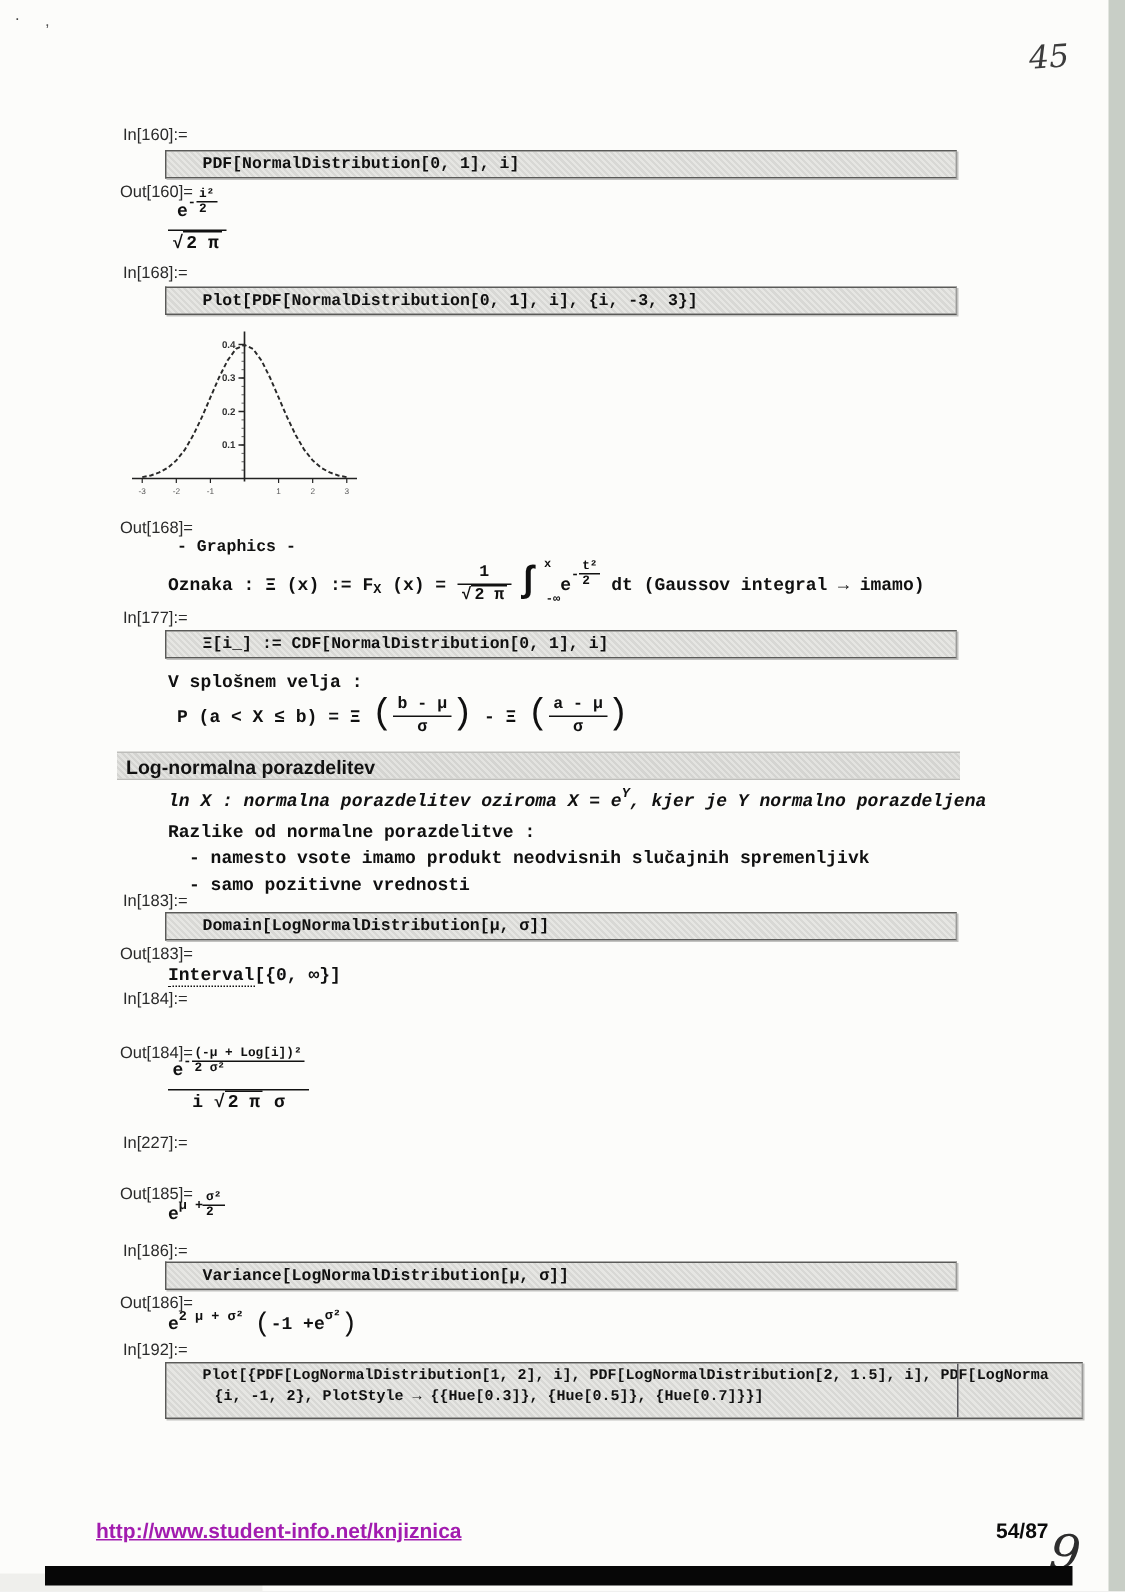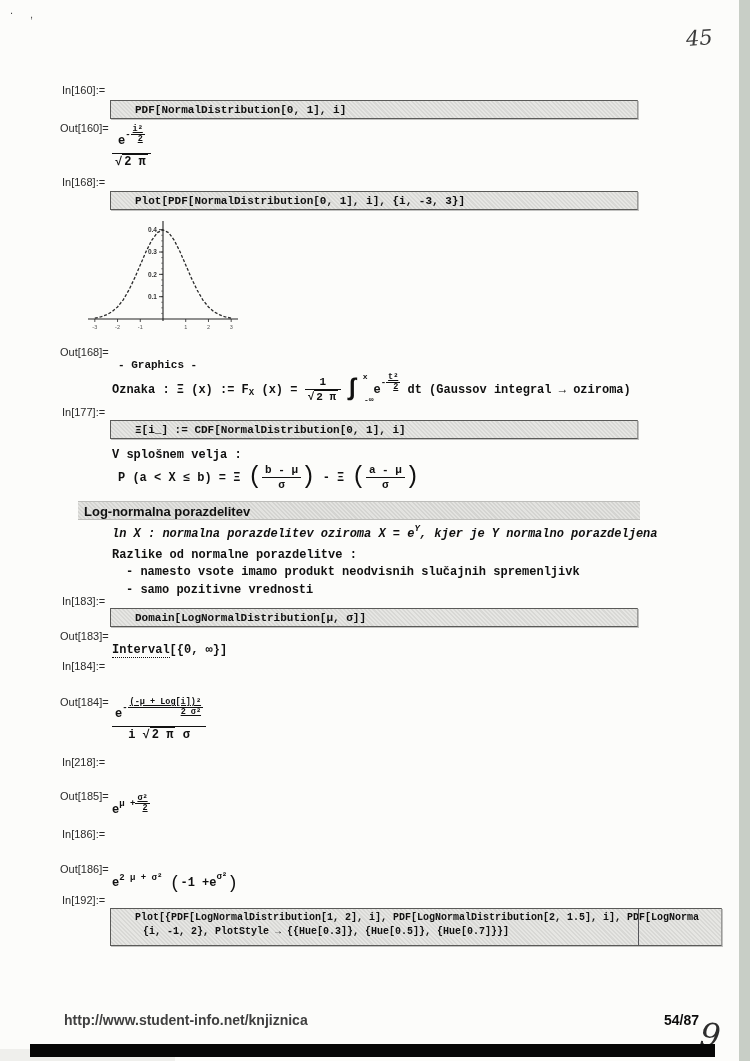--- a/index.html
+++ b/index.html
@@ -1,19 +1,19 @@
 <!DOCTYPE html>
 <html><head>
 <meta charset="utf-8">
 <style>
   html,body{margin:0;padding:0;background:#e8e8e6;}
   .page{position:relative;width:750px;height:1061px;background:#fcfcfa;overflow:hidden;
         font-family:"Liberation Sans",sans-serif;color:#1a1a1a;}
   .abs{position:absolute;}
-  .iolabel{font:11px "Liberation Sans",sans-serif;color:#2a2a2a;letter-spacing:0;}
+  .iolabel{font:11px "Liberation Sans",sans-serif;color:#2a2a2a;letter-spacing:0;margin-left:20px;}
   .mbox{left:110px;width:528px;box-sizing:border-box;height:19px;
         border:1px solid #5a5a58;border-right-color:#9a9a98;
         background:repeating-linear-gradient(45deg,#e6e6e3 0 1.5px,#d8d8d5 1.5px 3px);
         box-shadow:1px 1px 0 #c2c2c0;
         font:bold 11px "Liberation Mono",monospace;color:#101010;
         padding:3px 6px 0 24px;white-space:nowrap;overflow:hidden;}
   .mbox-wide{width:612px;height:38px;}
   .mono{font:bold 12px "Liberation Mono",monospace;color:#101010;white-space:nowrap;}
   .mono-sm{font:bold 11px "Liberation Mono",monospace;color:#101010;white-space:nowrap;}
   .secbar{left:78px;width:562px;height:19px;
@@ -22,21 +22,21 @@
         font:bold 13px "Liberation Sans",sans-serif;color:#111;
         line-height:19px;padding-left:6px;box-sizing:border-box;}
   
   .frow{display:inline-flex;align-items:center;}
   .frac{display:inline-block;text-align:center;vertical-align:middle;}
   .frac .num{display:block;border-bottom:1.2px solid #111;padding:0 3px 1px 3px;}
   .frac .den{display:block;padding:1px 3px 0 3px;}
   .sv{border-top:1.2px solid #111;padding:0 2px;}
   .supx{position:relative;top:-6px;font-size:9px;}
   .subx{position:relative;top:3px;font-size:9px;}
-  .mfrac{display:inline-block;text-align:right;vertical-align:middle;font-size:8.5px;line-height:1.1;text-decoration:underline;}
+  .mfrac{display:inline-block;text-align:left;vertical-align:middle;font-size:8.5px;line-height:1.1;}
   .mfrac .mn{display:block;border-bottom:1px solid #111;padding:0 2px;}
   .mfrac .md{display:block;padding:0 2px;}
   .expblk{position:relative;top:-7px;font-size:9px;display:inline-flex;align-items:center;}
   .bigp{font-size:24px;font-weight:normal;vertical-align:middle;line-height:1;position:relative;top:-1px;}
   .midp{font-size:18px;font-weight:normal;vertical-align:middle;line-height:1;}
   .intwrap{position:relative;display:inline-block;font-size:24px;line-height:1;margin:0 14px 0 4px;top:-1px;}
   .int-hi{position:absolute;top:-4px;right:-8px;font-size:8px;}
   .int-lo{position:absolute;bottom:-3px;right:-14px;font-size:8px;}
   .hand{font-family:"DejaVu Serif",serif;font-style:italic;color:#3c3c3c;}
   .scan-right{right:0;top:0;width:11px;height:1061px;background:#c8cec6;}
@@ -129,21 +129,21 @@
       <span class="den"><span>√</span><span class="sv">2 π</span></span>
     </span>
     <span class="intwrap"><span>∫</span><span class="int-hi">x</span><span class="int-lo">-∞</span></span>
     <span>e</span><span class="expblk">
         <span>-</span>
         <span class="mfrac">
           <span class="mn">t²</span>
           <span class="md">2</span>
         </span>
       </span>
-    &nbsp;<span>dt (Gaussov integral → oziroma)</span>
+    &nbsp;<span>dt (Gaussov integral → imamo)</span>
   </div>
 
   <div class="abs iolabel" style="left:62px;top:406px;">In[177]:=</div>
   <div class="abs mbox" style="top:420px;"><span>Ξ[i_] := CDF[NormalDistribution[0, 1], i]</span></div>
 
   <div class="abs mono" style="left:112px;top:448px;">V splošnem velja :</div>
 
   <div class="abs mono frow" style="left:118px;top:464px;">
     <span>P (a &lt; X ≤ b) = Ξ</span>&nbsp;
     <span class="bigp">(</span>
@@ -181,46 +181,47 @@
             <span>-</span>
             <span class="mfrac">
               <span class="mn">(-μ + Log[i])²</span>
               <span class="md">2 σ²</span>
             </span>
           </span></span>
       <span class="den"><span>i</span> <span>√</span><span class="sv">2 π</span> <span>σ</span></span>
     </span>
   </div>
 
-  <div class="abs iolabel" style="left:62px;top:756px;">In[218]:=</div>
+  <div class="abs iolabel" style="left:62px;top:756px;">In[227]:=</div>
   <div class="abs iolabel" style="left:60px;top:790px;">Out[185]=</div>
   <div class="abs mono" style="left:112px;top:801px;">
     <span>e</span><span class="expblk">
         <span>μ + </span>
         <span class="mfrac">
           <span class="mn">σ²</span>
           <span class="md">2</span>
         </span>
       </span>
   </div>
 
   <div class="abs iolabel" style="left:62px;top:828px;">In[186]:=</div>
+  <div class="abs mbox" style="top:841px;"><span>Variance[LogNormalDistribution[μ, σ]]</span></div>
   <div class="abs iolabel" style="left:60px;top:863px;">Out[186]=</div>
   <div class="abs mono frow" style="left:112px;top:874px;">
     <span><span>e</span><span class="supx">2 μ + σ²</span></span>
     &nbsp;<span class="midp">(</span>
     <span>-1 + </span><span>e</span><span class="supx">σ²</span>
     <span class="midp">)</span>
   </div>
 
   <div class="abs iolabel" style="left:62px;top:894px;">In[192]:=</div>
   <div class="abs mbox mbox-wide" style="top:908px;font-size:10px;">
     <div class="divline" style="left:527px;"></div>
     <div>Plot[{PDF[LogNormalDistribution[1, 2], i], PDF[LogNormalDistribution[2, 1.5], i], PDF[LogNorma</div>
     <div style="padding-left:8px;margin-top:3px;">{i, -1, 2}, PlotStyle → {{Hue[0.3]}, {Hue[0.5]}, {Hue[0.7]}}]</div>
   </div>
 
-  <div class="abs" style="left:64px;top:1012px;font:bold 14px 'Liberation Sans',sans-serif;color:#404040;">http://www.student-info.net/knjiznica</div>
+  <div class="abs" style="left:64px;top:1012px;font:bold 14px 'Liberation Sans',sans-serif;color:#a21caf;text-decoration:underline;">http://www.student-info.net/knjiznica</div>
   <div class="abs" style="left:664px;top:1012px;font:bold 14px 'Liberation Sans',sans-serif;color:#0b0b0b;">54/87</div>
   <div class="abs hand" style="left:700px;top:1016px;font-size:32px;transform:rotate(6deg);color:#2d2d2d;">9</div>
   <div class="abs blackbar"></div>
 
 </div>
 
 </body></html>

